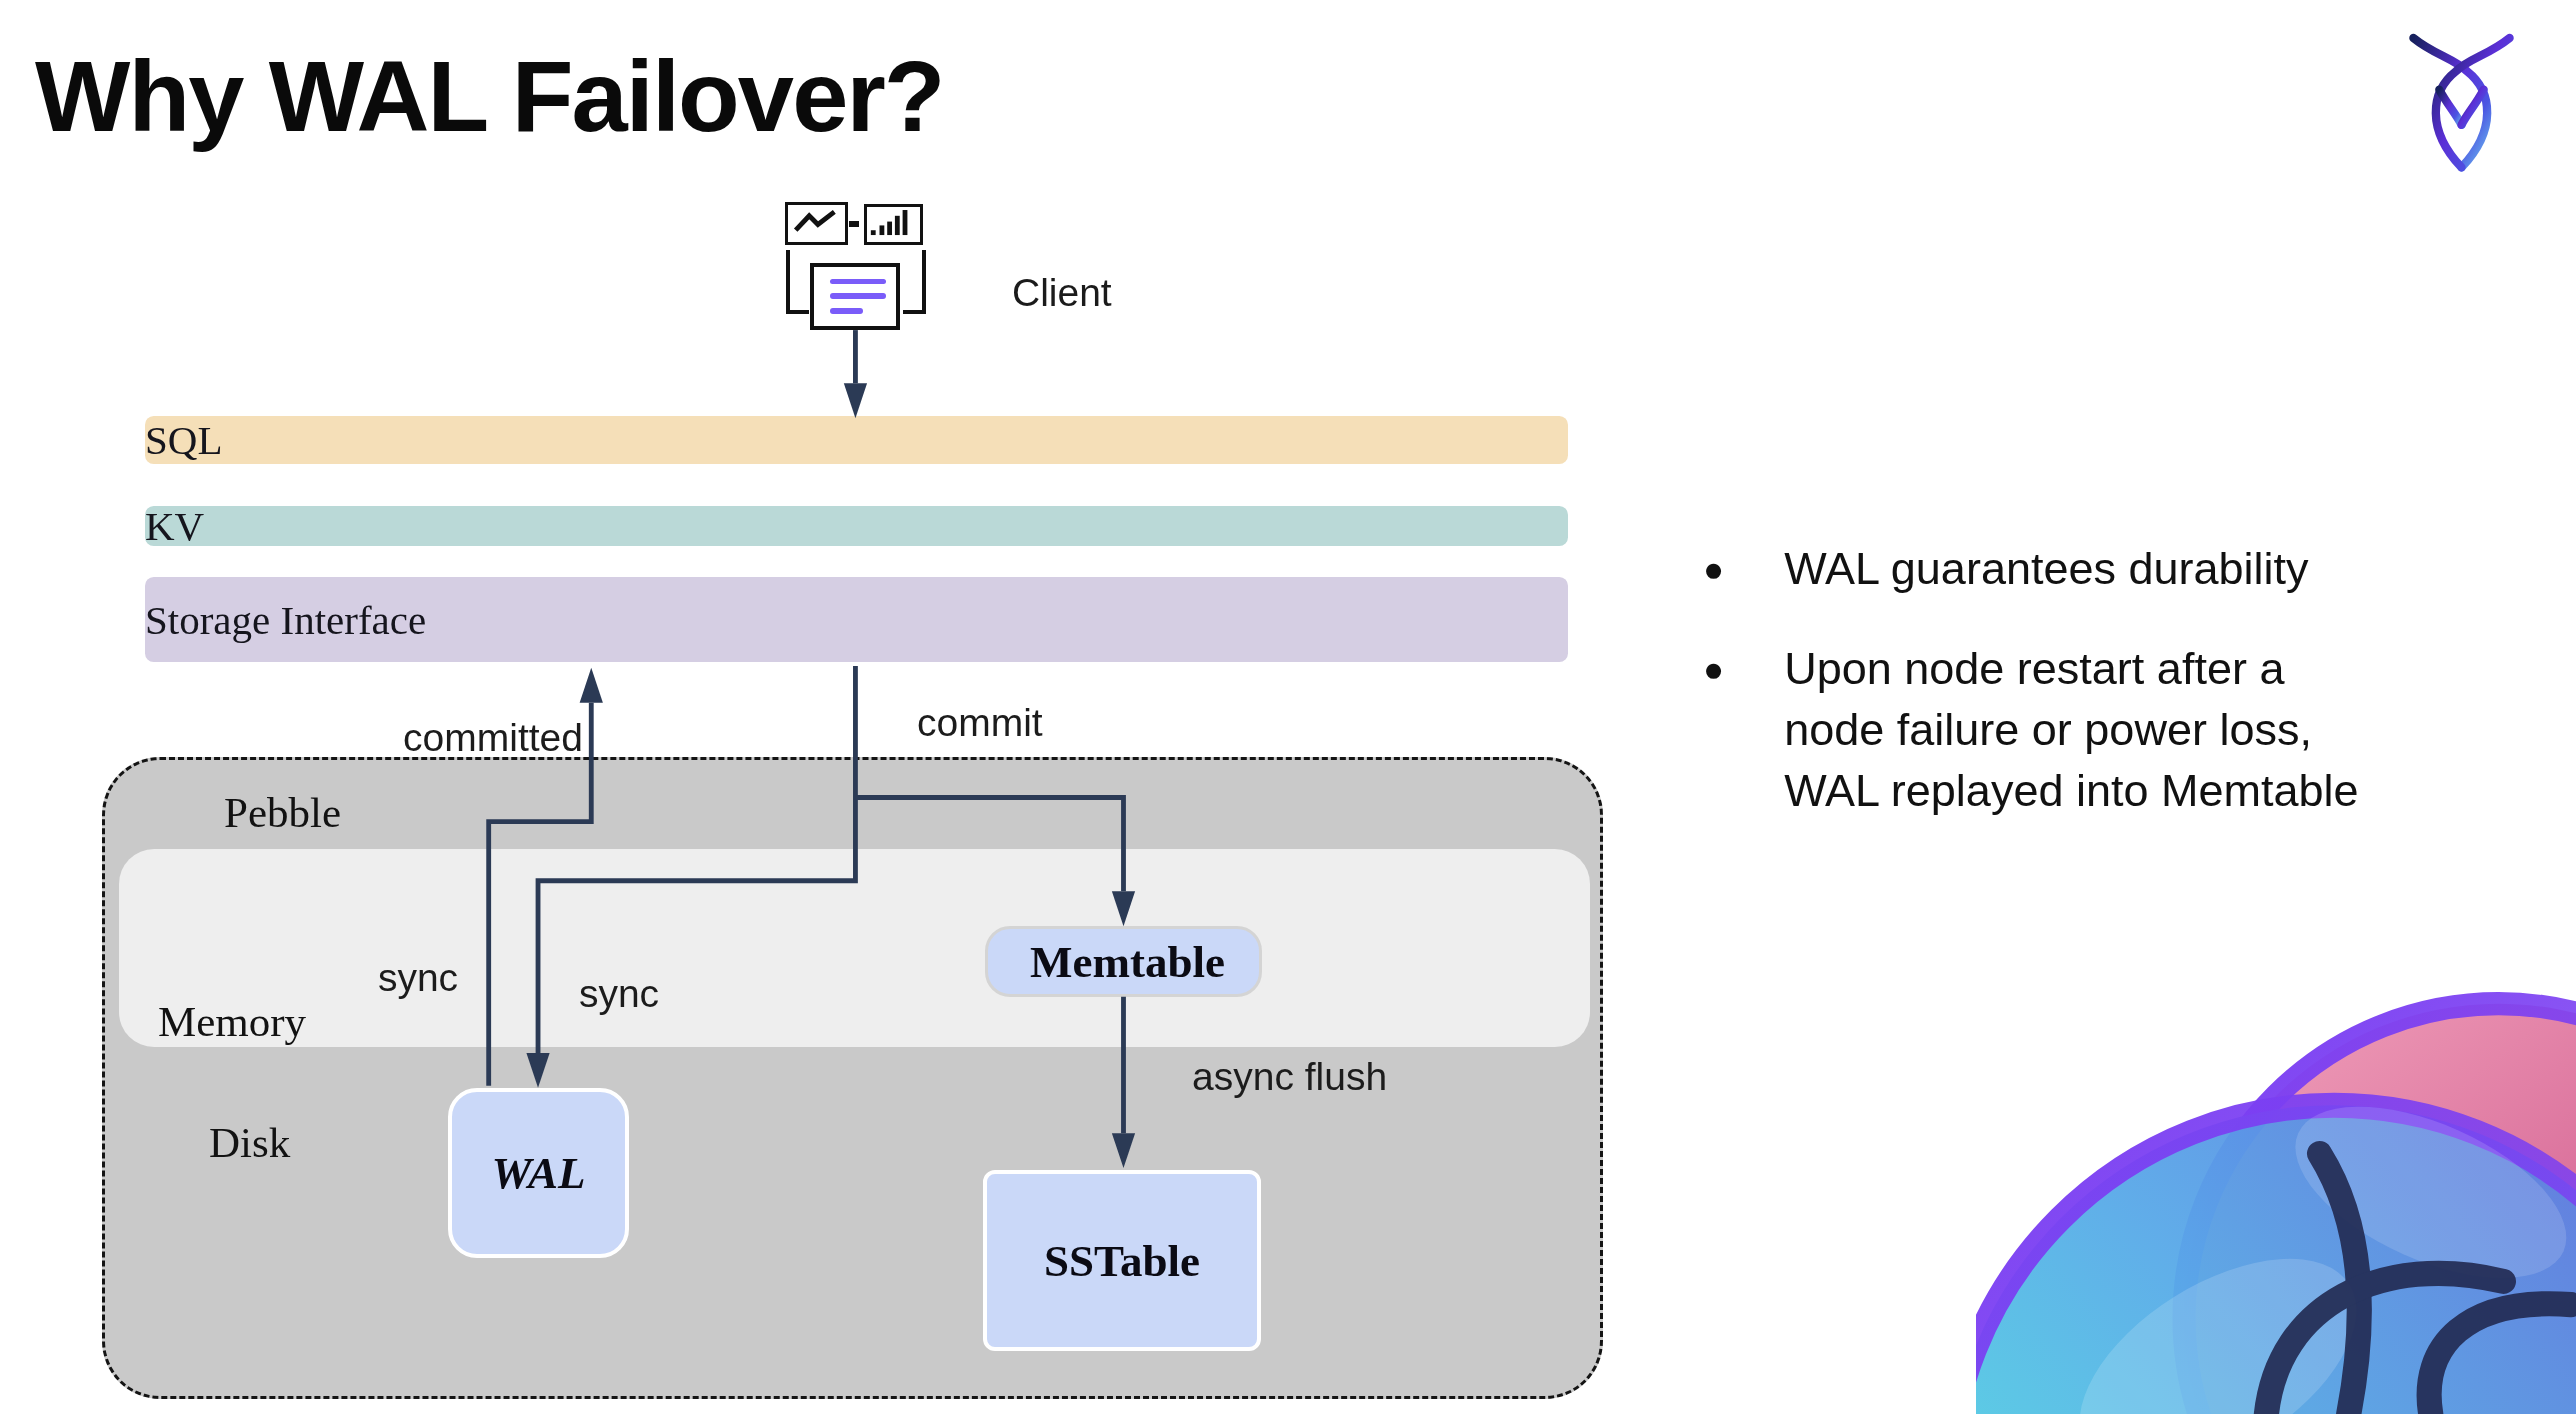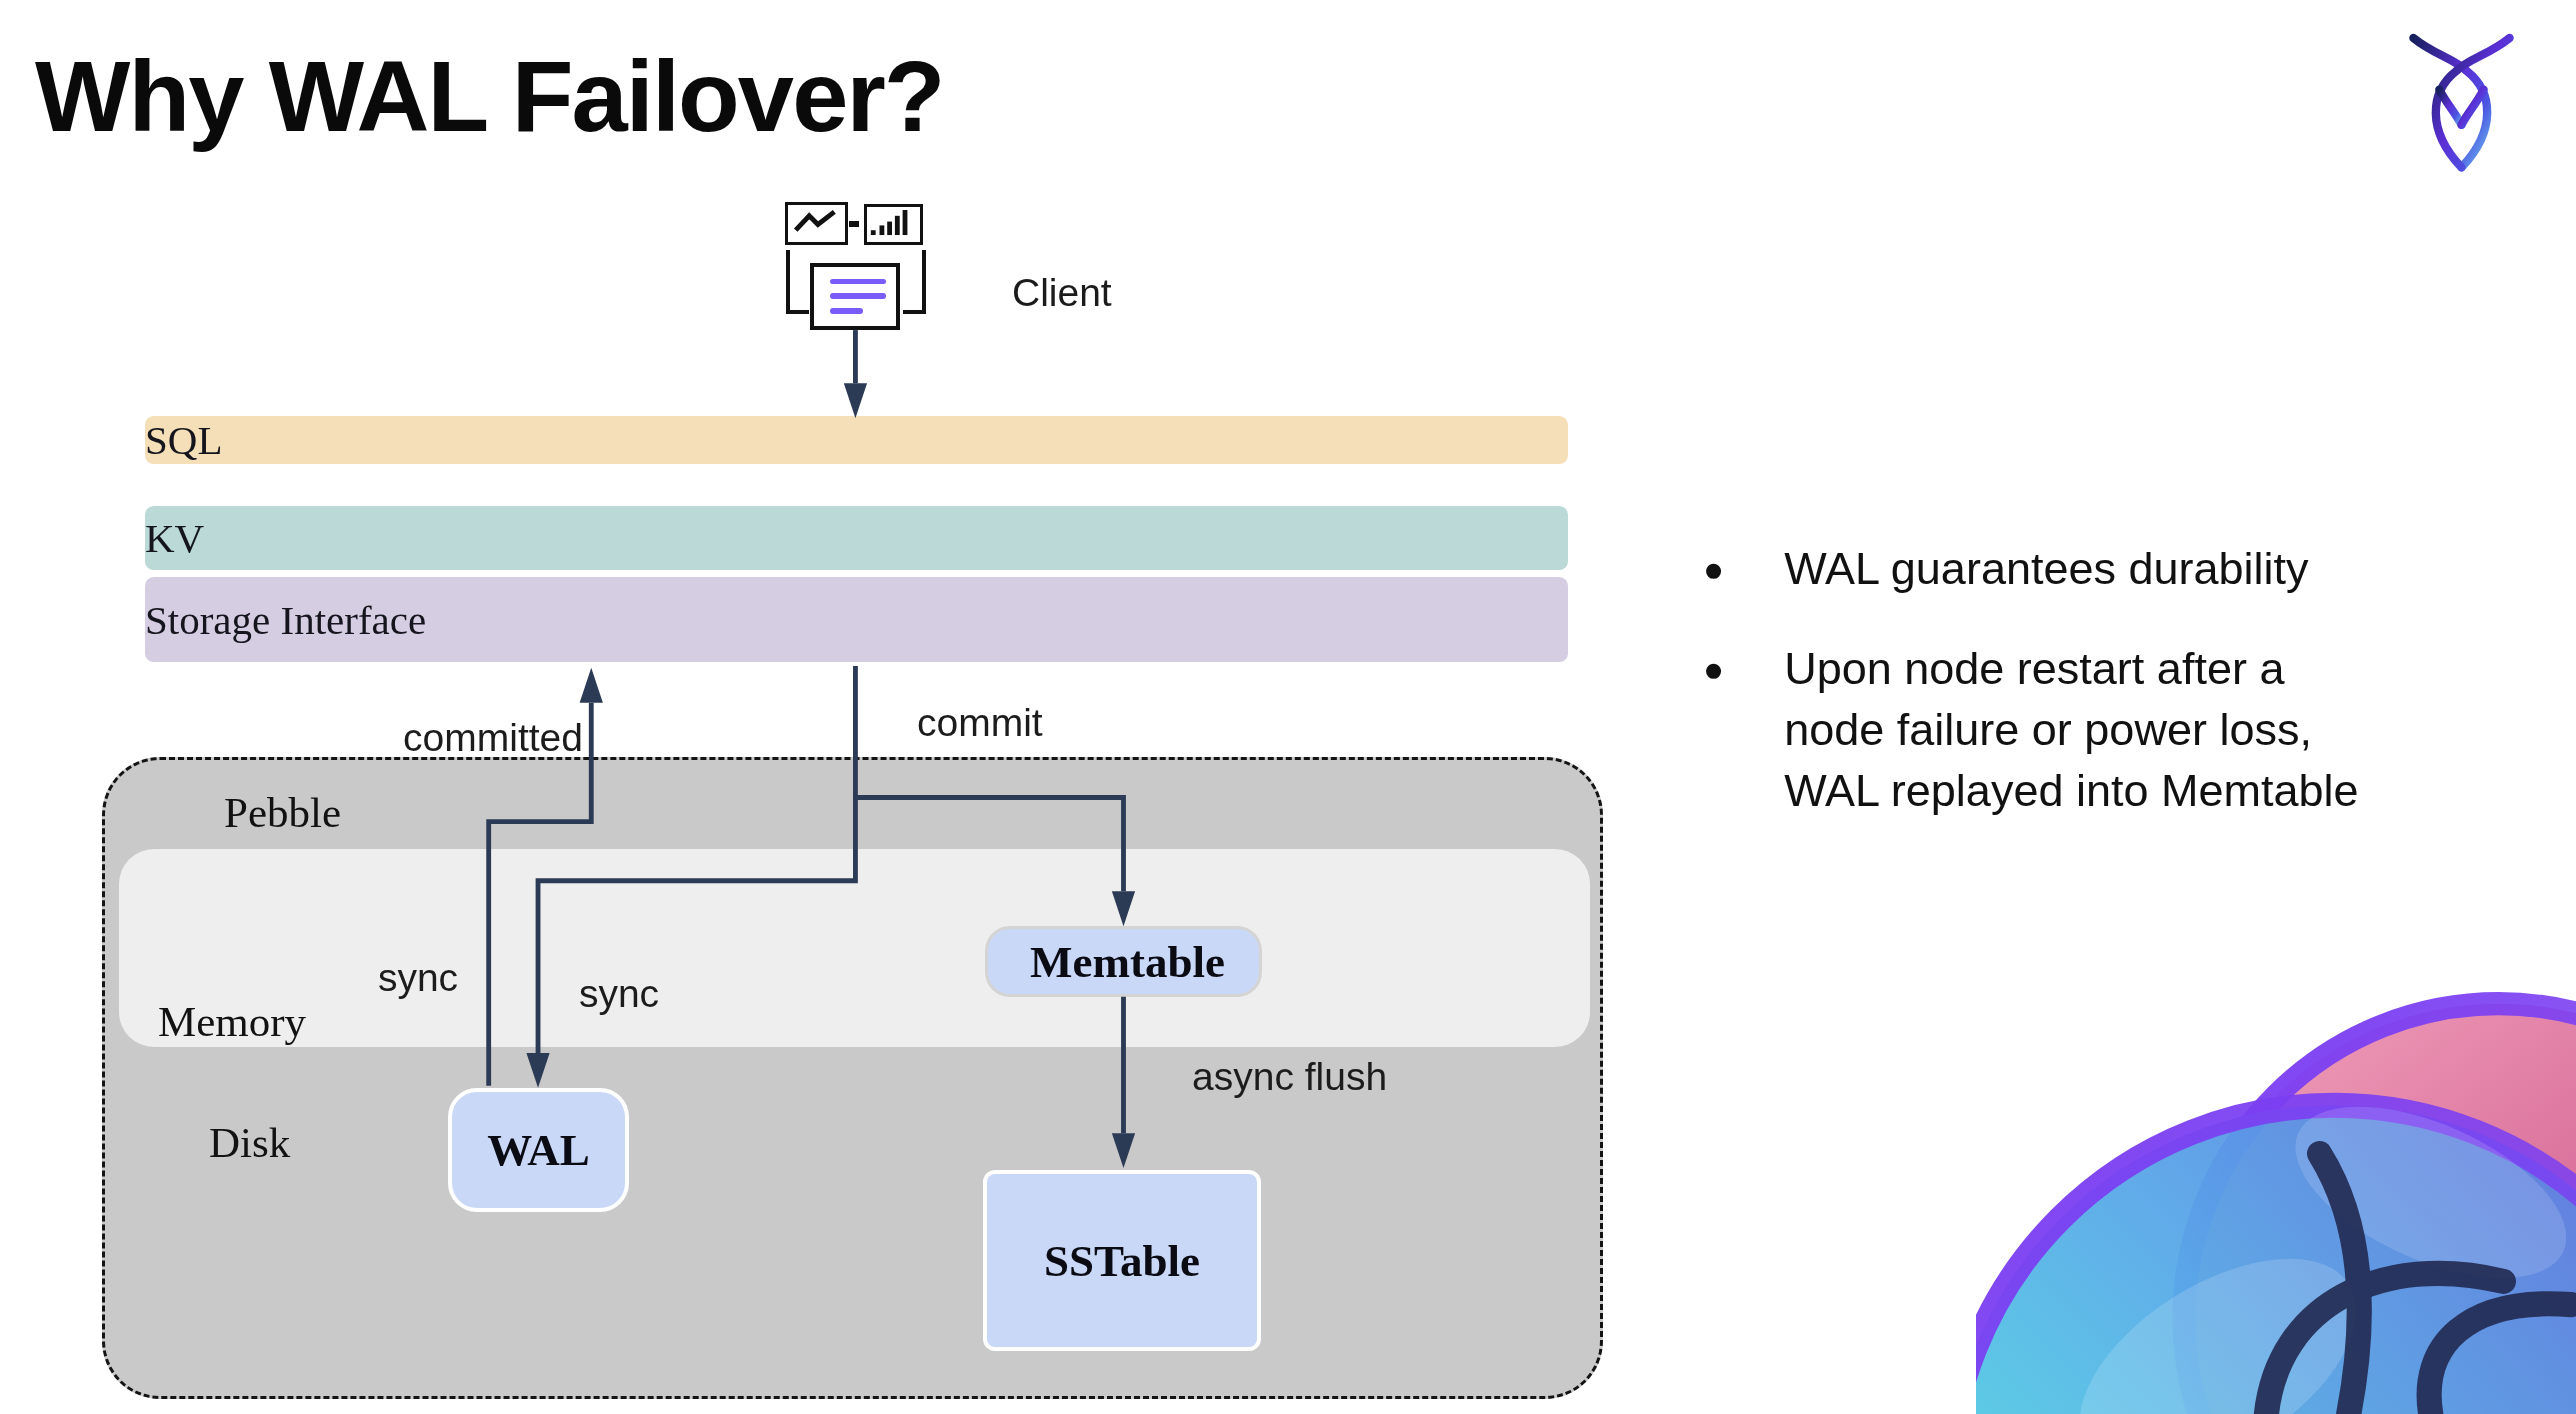--- a/index.html
+++ b/index.html
@@ -15,33 +15,33 @@
   .icon-box{position:absolute;background:#fff;border:3.9px solid #111;box-sizing:border-box;}
   .bracket-l{position:absolute;border-left:4.8px solid #111;border-bottom:4.8px solid #111;}
   .bracket-r{position:absolute;border-right:4.8px solid #111;border-bottom:4.8px solid #111;}
   .doc-line{position:absolute;background:#7a5cf9;border-radius:2.9px;}
   .client-label{font-size:39px;color:#1b1b1b;}
 
   
   .bar{left:145px;width:1423px;border-radius:8.7px;display:flex;align-items:center;
        font-family:"Liberation Serif",serif;font-size:41px;color:#15151d;}
   .bar-sql{top:416px;height:48px;background:#f5dfb8;}
-  .bar-kv{top:506px;height:64px;background:#bad9d7;}
+  .bar-kv{top:506px;height:40px;background:#bad9d7;}
   .bar-storage{top:577px;height:85px;background:#d5cee3;}
 
   
   .pebble{left:102px;top:757px;width:1501px;height:642px;background:#c9c9c9;border:3.9px dashed #141414;
           border-radius:58px;box-sizing:border-box;}
   .memory-band{left:119px;top:849px;width:1471px;height:198px;background:#eeeeee;border-radius:35px;}
   .zone-label{font-family:"Liberation Serif",serif;font-size:43px;color:#121212;}
 
   
   .node{display:flex;align-items:center;justify-content:center;background:#cad8f8;box-sizing:border-box;
         font-family:"Liberation Serif",serif;font-weight:700;font-size:45px;color:#0b0b14;}
-  .node-wal{left:448px;top:1088px;width:181px;height:124px;border:4.8px solid #ffffff;border-radius:29px;}
+  .node-wal{left:448px;top:1088px;width:181px;height:170px;border:4.8px solid #ffffff;border-radius:29px;font-style:italic;}
   .node-memtable{left:985px;top:926px;width:277px;height:71px;border:3.9px solid #d4d4d4;border-radius:25px;padding-left:8px;}
   .node-sstable{left:983px;top:1170px;width:278px;height:181px;border:4.8px solid #ffffff;border-radius:12px;}
 
   
   .edge-label{font-size:39px;color:#1c1c1c;white-space:nowrap;}
   .center-x{transform:translateX(-50%);}
 
   
   .bullets{left:1703px;top:538px;width:832px;}
   .bullet{display:flex;gap:60px;margin-bottom:39px;font-size:45px;line-height:61px;color:#111;}

